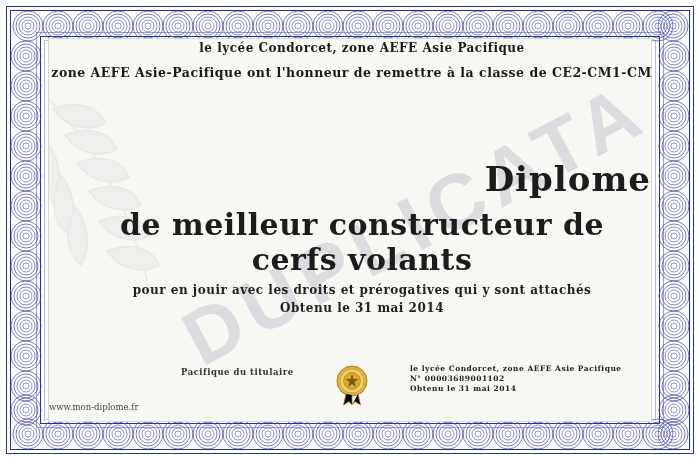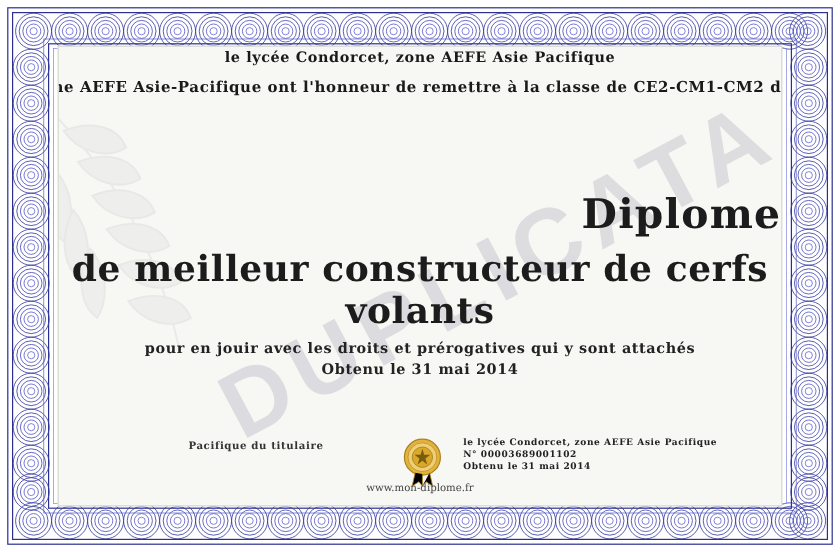--- a/index.html
+++ b/index.html
@@ -104,20 +104,21 @@
     text-align: center;
     font-size: 12px;
     color: #1a1a1a;
     font-family: "DejaVu Serif", serif;
     font-weight: bold;
   }
   .goth {
     font-family: "DejaVu Serif", serif;
     font-weight: bold;
     letter-spacing: 0.5px;
+    margin-left: 24px;
   }
 
   .line-honour {
     position: absolute;
     top: 26px;
     left: -60px;
     right: -60px;
     text-align: center;
     font-size: 12.5px;
     color: #1a1a1a;
@@ -195,21 +196,20 @@
     line-height: 10px;
     color: #222;
     font-weight: bold;
   }
 
   .website {
     position: absolute;
     left: 0;
     right: 0;
     top: 363px;
-    text-align: center;
     font-size: 8.5px;
     color: #444;
   }
 </style>
 </head>
 <body>
 
 <div id="certificate">
 
   <div class="outer-frame"></div>

